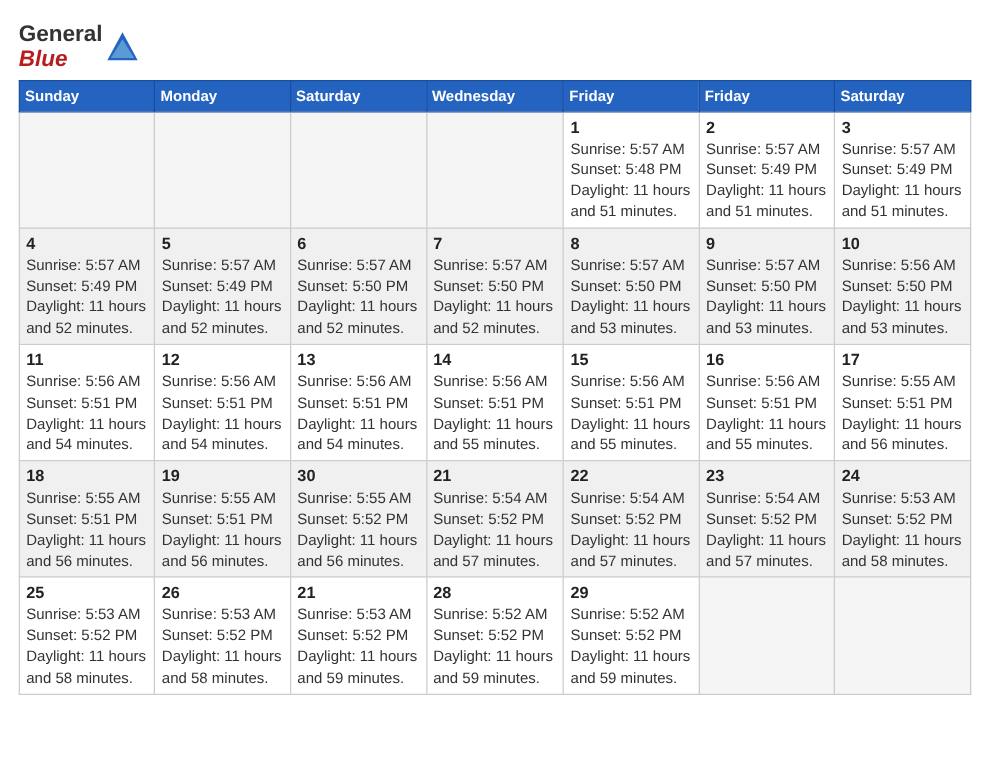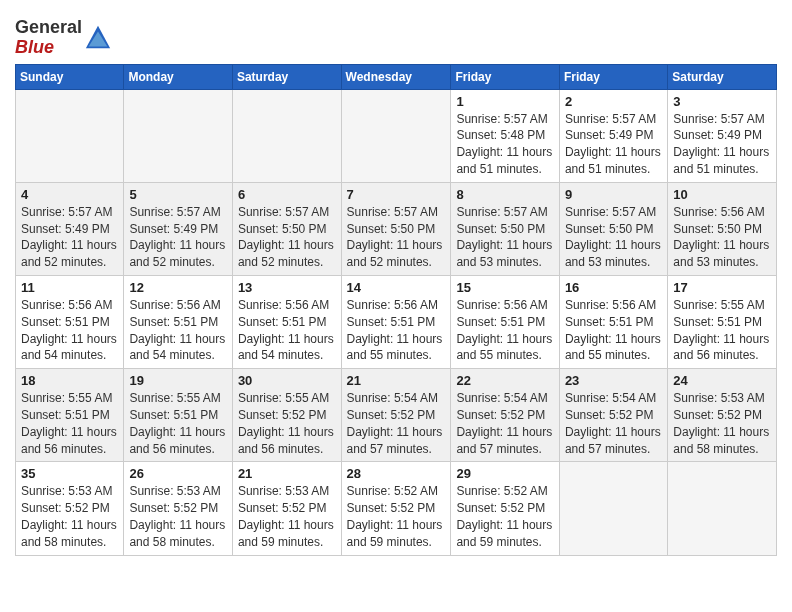--- a/index.html
+++ b/index.html
@@ -223,21 +223,21 @@
           <span class="day-num">23</span>
           <div class="day-info">Sunrise: 5:54 AM<br>Sunset: 5:52 PM<br>Daylight: 11 hours<br>and 57 minutes.</div>
         </td>
         <td>
           <span class="day-num">24</span>
           <div class="day-info">Sunrise: 5:53 AM<br>Sunset: 5:52 PM<br>Daylight: 11 hours<br>and 58 minutes.</div>
         </td>
       </tr>
       <tr>
         <td>
-          <span class="day-num">35</span>
+          <span class="day-num">25</span>
           <div class="day-info">Sunrise: 5:53 AM<br>Sunset: 5:52 PM<br>Daylight: 11 hours<br>and 58 minutes.</div>
         </td>
         <td>
           <span class="day-num">26</span>
           <div class="day-info">Sunrise: 5:53 AM<br>Sunset: 5:52 PM<br>Daylight: 11 hours<br>and 58 minutes.</div>
         </td>
         <td>
           <span class="day-num">21</span>
           <div class="day-info">Sunrise: 5:53 AM<br>Sunset: 5:52 PM<br>Daylight: 11 hours<br>and 59 minutes.</div>
         </td>

